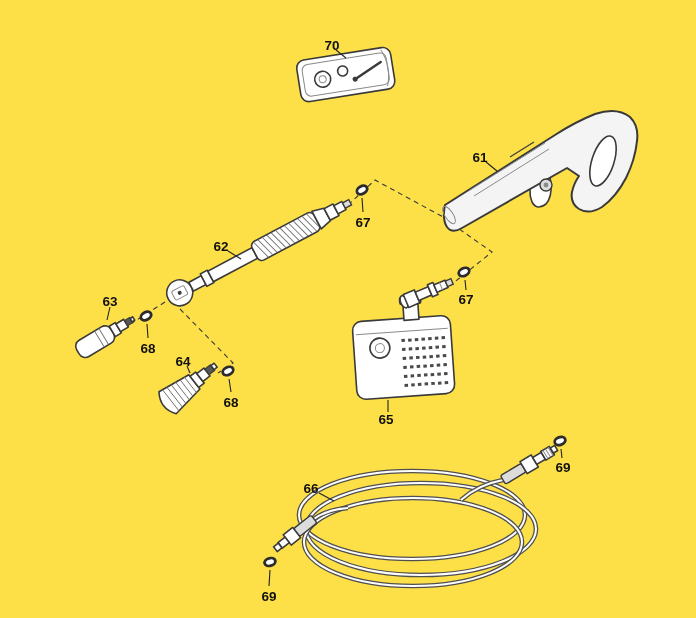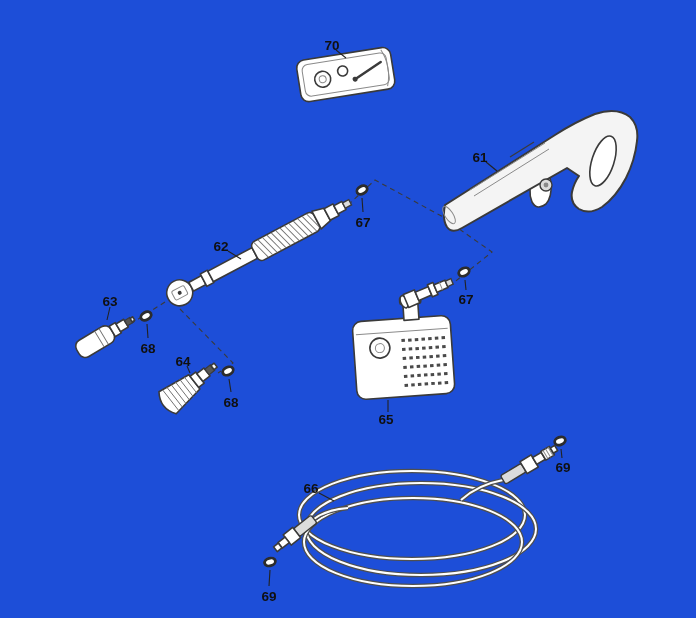--- a/index.html
+++ b/index.html
@@ -1,20 +1,20 @@
 <!DOCTYPE html>
 <html><head>
 <meta charset="utf-8">
 <style>
   html,body{
     margin:0;padding:0;background:#ffffff;
     width:696px;height:618px;overflow:hidden;
     font-family:"Liberation Sans", sans-serif;
   }
-  .stage{position:relative;width:696px;height:618px;background:#1d4ed8;}
+  .stage{position:relative;width:696px;height:618px;background:#fde047;}
   
   .part{fill:#ffffff;stroke:#3a3a3a;stroke-width:1.6;stroke-linejoin:round;}
   .partF{fill:#f4f4f4;stroke:#3a3a3a;stroke-width:2;stroke-linejoin:round;}
   .shade{fill:#dcdcdc;stroke:#3a3a3a;stroke-width:1.4;}
   .dk{fill:#555;stroke:#3a3a3a;stroke-width:1.2;}
   .det{stroke:#8a8a8a;stroke-width:1;fill:none;}
   .hatch{stroke:#6f6f6f;stroke-width:0.9;}
   .lbl{font-family:"Liberation Sans",sans-serif;font-size:13.5px;font-weight:bold;
        fill:#101010;text-anchor:middle;dominant-baseline:central;}
   .leader{stroke:#222;stroke-width:1.1;fill:none;}

